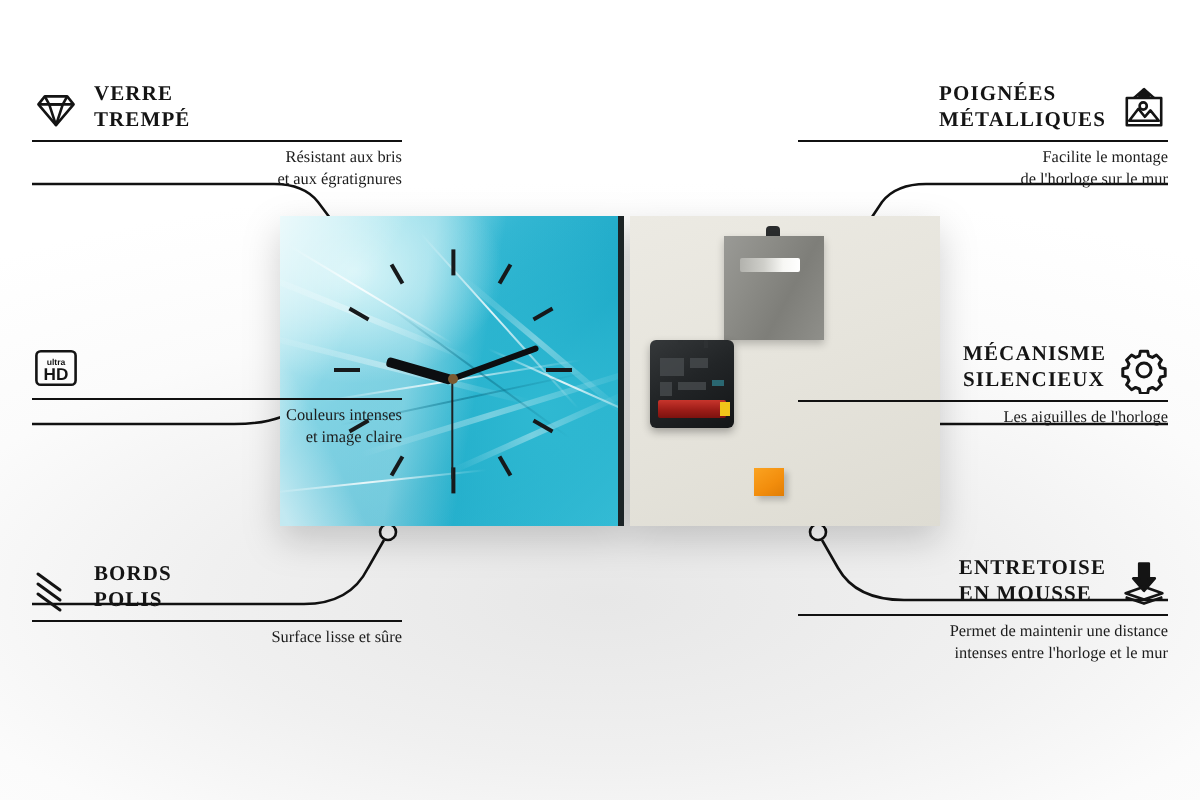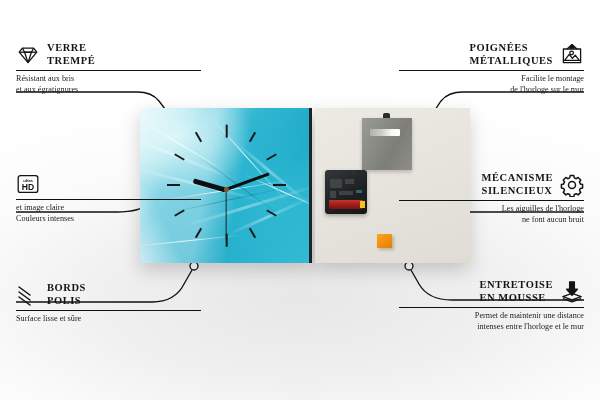--- a/index.html
+++ b/index.html
@@ -205,20 +205,21 @@
   .feature-rule {
     height: 1.3px;
     background: #111111;
     margin: 3px 0 3px 0;
   }
 
   .feature-desc {
     font-size: 8.2px;
     line-height: 10.2px;
     color: #1c1c1c;
+    text-align: right;
   }
   .feature.right .feature-desc { text-align: right; }
 
   .icon {
     width: 24px;
     height: 24px;
     flex: 0 0 24px;
     display: block;
   }
   .icon svg { display: block; width: 24px; height: 24px; }
@@ -338,22 +339,22 @@
     <div class="feature-head">
       <span class="icon">
         <svg viewBox="0 0 24 24">
           <rect x="2.2" y="3.6" width="19.6" height="16.8" rx="2.2" fill="none" stroke="#141414" stroke-width="1.3"></rect>
           <text x="12" y="10.4" text-anchor="middle" font-family="Liberation Sans, sans-serif" font-size="4.3" font-weight="bold" fill="#141414">ultra</text>
           <text x="12" y="18.2" text-anchor="middle" font-family="Liberation Sans, sans-serif" font-size="8.6" font-weight="bold" fill="#141414">HD</text>
         </svg>
       </span>
     </div>
     <div class="feature-rule"></div>
+    <div class="feature-desc">Couleurs intenses</div>
     <div class="feature-desc">et image claire</div>
-    <div class="feature-desc">Couleurs intenses</div>
   </div>
 
   <div class="feature left" id="f-bords">
     <div class="feature-head">
       <span class="icon">
         <svg viewBox="0 0 24 24">
             <g stroke="#141414" stroke-width="1.5" stroke-linecap="round">
           <path d="M3 4 L14 12"></path>
               <path d="M3 9 L14 17"></path>
               <path d="M3 14 L14 22"></path>
@@ -401,21 +402,20 @@
       </div>
       <span class="icon">
         <svg viewBox="0 0 24 24">
           <path fill="none" stroke="#141414" stroke-width="1.5" stroke-linejoin="round" d="M10.2 2.6 h3.6 l0.5 2.3 1.9 0.8 2.0 -1.2 2.5 2.5 -1.2 2.0 0.8 1.9 2.3 0.5 v3.6 l-2.3 0.5 -0.8 1.9 1.2 2.0 -2.5 2.5 -2.0 -1.2 -1.9 0.8 -0.5 2.3 h-3.6 l-0.5 -2.3 -1.9 -0.8 -2.0 1.2 -2.5 -2.5 1.2 -2.0 -0.8 -1.9 -2.3 -0.5 v-3.6 l2.3 -0.5 0.8 -1.9 -1.2 -2.0 2.5 -2.5 2.0 1.2 1.9 -0.8 Z"></path>
           <circle cx="12" cy="12" r="3.5" fill="none" stroke="#141414" stroke-width="1.5"></circle>
         </svg>
       </span>
     </div>
     <div class="feature-rule"></div>
     <div class="feature-desc">Les aiguilles de l'horloge</div>
-    <div class="feature-desc">ne font aucun bruit</div>
   </div>
 
   <div class="feature right" id="f-entretoise">
     <div class="feature-head">
       <div>
         <div class="feature-title">ENTRETOISE</div>
         <div class="feature-title">EN MOUSSE</div>
       </div>
       <span class="icon">
         <svg viewBox="0 0 24 24">

